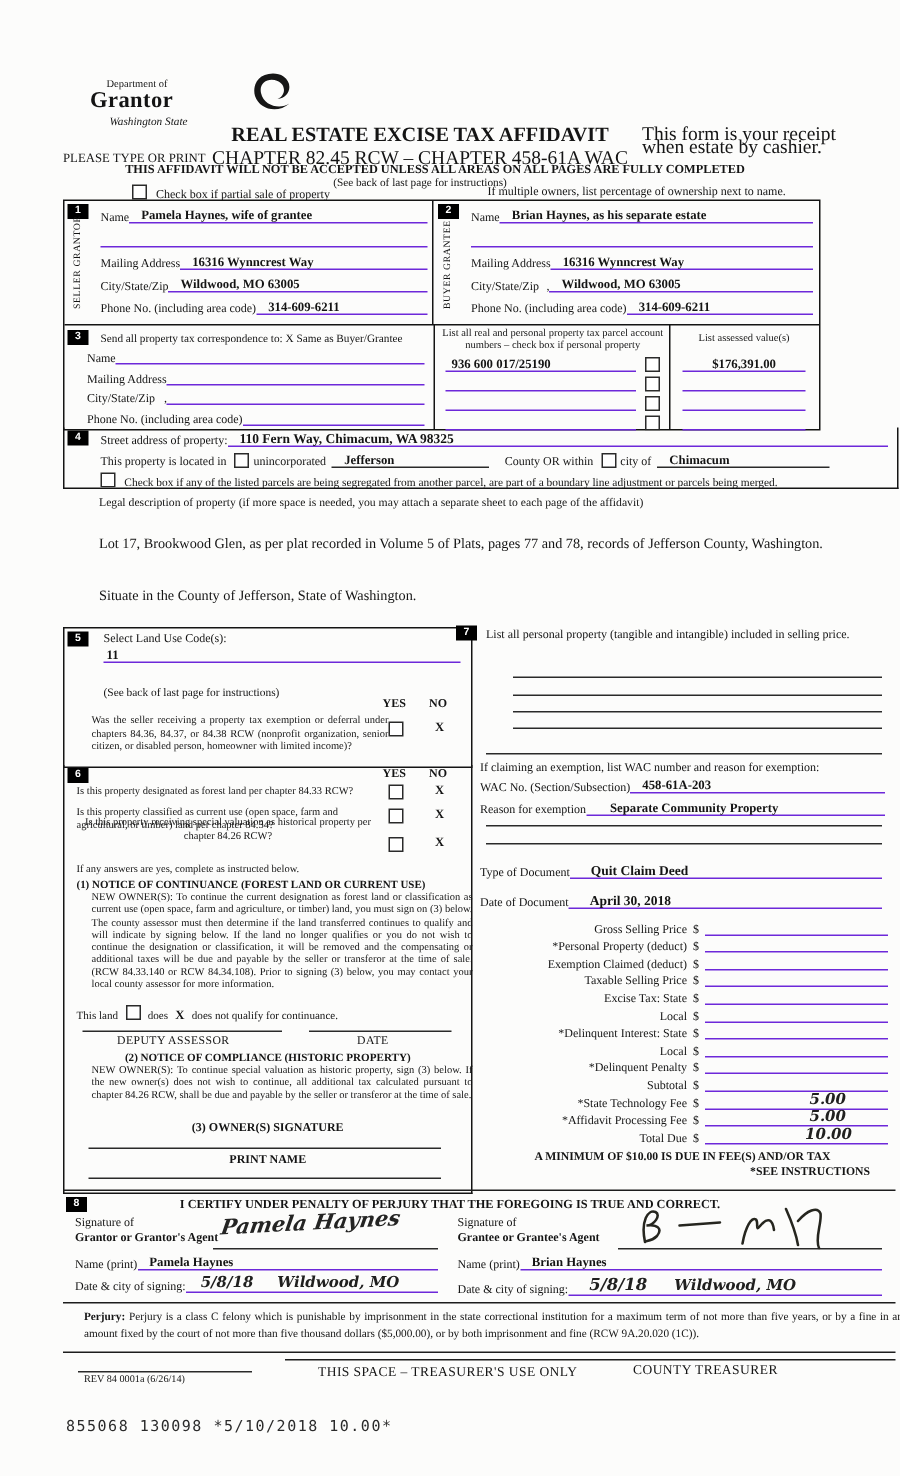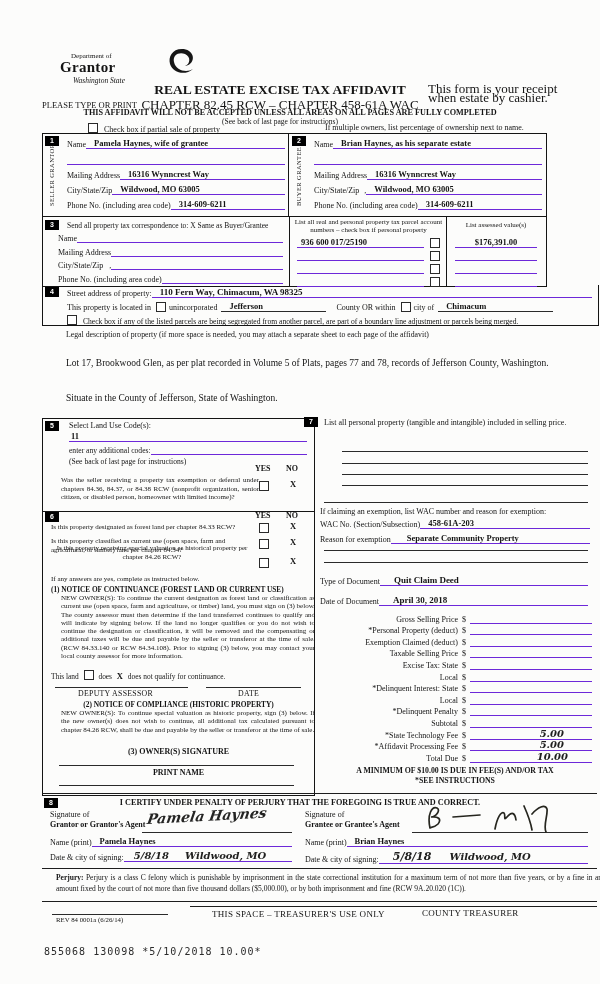--- a/index.html
+++ b/index.html
@@ -189,24 +189,20 @@
   <div class="abs" style="left:66px;top:330px;width:520px;font-size:7.8px;">Legal description of property (if more space is needed, you may attach a separate sheet to each page of the affidavit)</div>
   <div class="abs" style="left:66px;top:356px;width:510px;font-size:9.5px;line-height:14px;">Lot 17, Brookwood Glen, as per plat recorded in Volume 5 of Plats, pages 77 and 78, records of Jefferson County, Washington.</div>
   <div class="abs" style="left:66px;top:393px;width:510px;font-size:9.5px;">Situate in the County of Jefferson, State of Washington.</div>
 
   <div class="abs" style="left:42px;top:418px;width:271px;height:92px;border:1.2px solid #141414;">
     <div class="numbox" style="left:2px;top:2px;">5</div>
     <div class="abs" style="left:26px;top:2px;">Select Land Use Code(s):</div>
     <div class="row abs" style="left:26px;top:12px;width:238px;">
       <span class="fill"><span class="b" style="font-size:8.5px;padding-left:2px;">11</span></span>
     </div>
-    <div class="row abs" style="left:26px;top:26px;width:238px;">
-      <span class="lbl" style="font-size:7.6px;">enter any additional codes:</span>
-      <span class="fill"></span>
-    </div>
     <div class="abs" style="left:26px;top:38px;font-size:7.6px;">(See back of last page for instructions)</div>
     <div class="abs b" style="left:212px;top:45px;">YES</div>
     <div class="abs b" style="left:243px;top:45px;">NO</div>
     <div class="abs q just" style="left:8px;top:57px;width:198px;">Was the seller receiving a property tax exemption or deferral under chapters 84.36, 84.37, or 84.38 RCW (nonprofit organization, senior citizen, or disabled person, homeowner with limited income)?</div>
     <span class="cb abs" style="left:216px;top:62px;"></span>
     <span class="abs x" style="left:247px;top:60px;">X</span>
   </div>
 
   <div class="abs" style="left:42px;top:510px;width:271px;height:285px;border:1.2px solid #141414;border-top:none;">
     <div class="numbox" style="left:2px;top:2px;">6</div>
@@ -341,21 +337,21 @@
         <span style="width:12px;text-align:center;">$</span>
         <span class="fill" style="max-width:122px;min-width:122px;text-align:right;"><span class="hw" style="padding-right:28px;">5.00</span></span>
       </div>
     <div class="row" style="height:11.6px;">
         <span style="flex:1;text-align:right;">Total Due</span>
         <span style="width:12px;text-align:center;">$</span>
         <span class="fill" style="max-width:122px;min-width:122px;text-align:right;"><span class="hw" style="padding-right:24px;">10.00</span></span>
       </div>
   </div>
   <div class="abs b c" style="left:330px;top:766px;width:250px;font-size:7.8px;">A MINIMUM OF $10.00 IS DUE IN FEE(S) AND/OR TAX</div>
-  <div class="abs b c" style="left:330px;top:776px;width:250px;font-size:7.8px;">*SEE INSTRUCTIONS</div>
+  <div class="abs b c" style="left:330px;top:776px;width:250px;font-size:7.8px;text-align:right;">*SEE INSTRUCTIONS</div>
 
   <div class="hline" style="left:42px;top:793px;width:555px;"></div>
   <div class="numbox" style="left:44px;top:798px;">8</div>
   <div class="abs b c" style="left:80px;top:798px;width:440px;font-size:8.2px;">I CERTIFY UNDER PENALTY OF PERJURY THAT THE FOREGOING IS TRUE AND CORRECT.</div>
 
   <div class="abs" style="left:50px;top:810px;">Signature of</div>
   <div class="abs b" style="left:50px;top:820px;">Grantor or Grantor's Agent</div>
   <div class="abs" style="left:142px;top:831px;width:150px;border-bottom:1px solid #2a2a2a;height:1px;"></div>
   <div class="abs sig" style="left:146px;top:811px;">Pamela Haynes</div>
   <div class="row abs" style="left:50px;top:836px;width:242px;">

